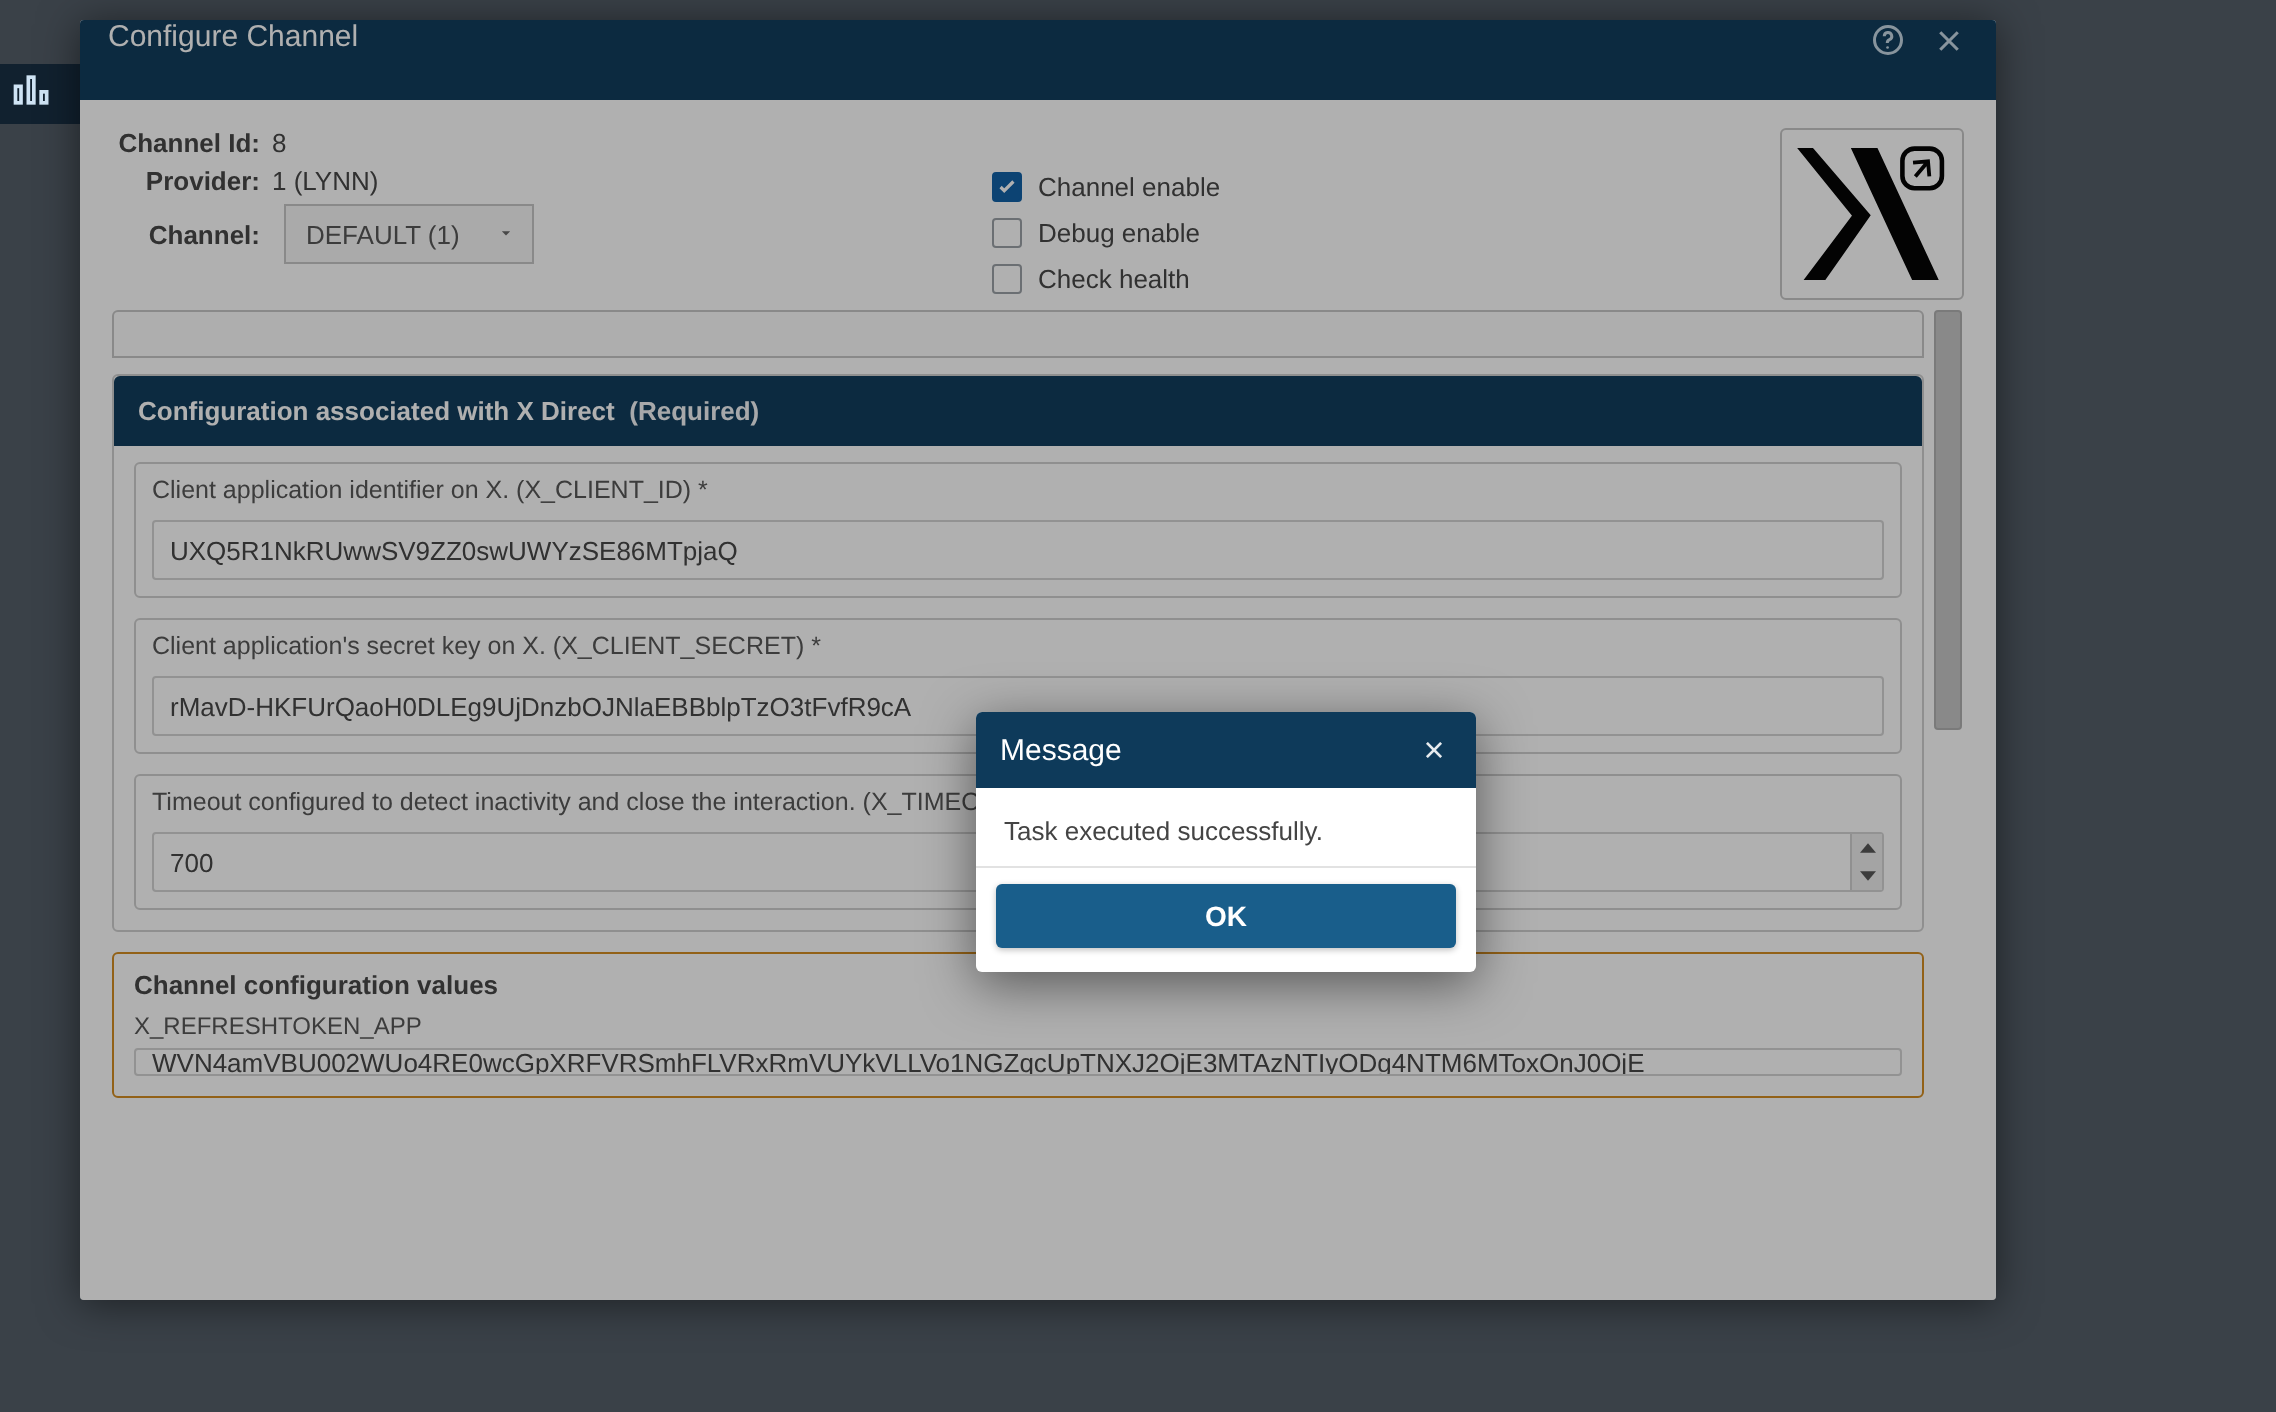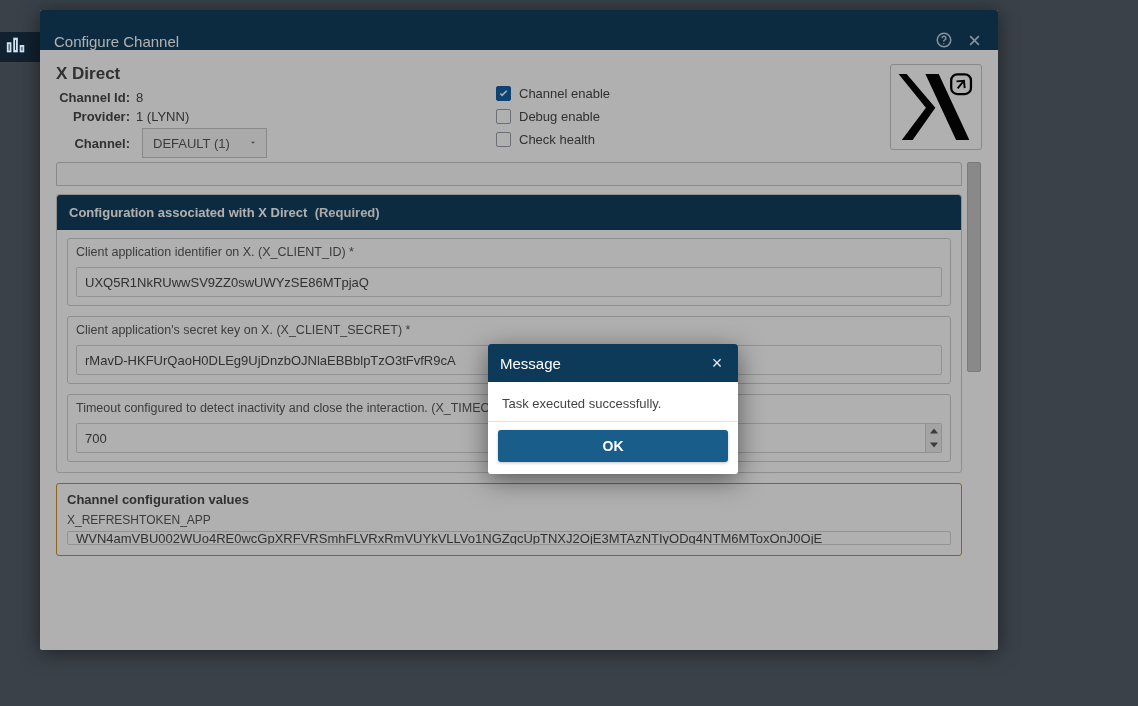--- a/index.html
+++ b/index.html
@@ -1,21 +1,21 @@
 <!DOCTYPE html>
 <html><head>
 <meta charset="utf-8">
 <style>
   * { box-sizing: border-box; margin: 0; padding: 0; }
   html, body { width: 1138px; height: 706px; overflow: hidden; font-family: Arial, Helvetica, sans-serif; background: #3a4148; color: #333; }
   .bg-strip { position:absolute; top:32px; left:0; width:40px; height:30px; background:#11212f; display:flex; align-items:center; }
   .bg-strip svg { margin-left:5px; }
 
   .panel { position:absolute; top:10px; left:40px; width:958px; height:640px; background:#fff; box-shadow:0 2px 20px rgba(0,0,0,0.5); border-radius:2px; overflow:hidden; }
-  .panel-header { height:40px; background:#0e3a5a; color:#fff; display:flex; align-items:flex-end; padding:0 14px; font-size:15px; }
+  .panel-header { height:40px; background:#0e3a5a; color:#fff; display:flex; align-items:flex-start; padding:0 14px; font-size:15px; }
   .panel-header .title { flex:1; }
   .hdr-icon { width:20px; height:20px; margin-left:10px; display:flex; align-items:center; justify-content:center; cursor:pointer; opacity:.9; }
 
   .panel-body { padding:14px 16px 10px 16px; height:calc(100% - 40px); overflow:hidden; position:relative; }
   .top-row { display:flex; align-items:flex-start; }
   .top-left { flex:0 0 440px; }
   .top-mid { flex:1; padding-top:22px; }
   .top-right { flex:0 0 110px; display:flex; justify-content:flex-end; }
 
   .channel-name { font-size:17px; color:#444; margin-bottom:6px; font-weight:600; }
@@ -53,21 +53,21 @@
   .step { flex:1; display:flex; align-items:center; justify-content:center; cursor:pointer; }
 
   .section-amber { border:1px solid #d38b1e; border-radius:3px; margin-top:10px; background:#fff; padding:8px 10px 10px 10px; }
   .sect-title { font-size:13px; font-weight:700; color:#444; margin-bottom:6px; }
   .sub-label { font-size:12px; color:#555; margin-bottom:4px; }
   .plain-input { border:1px solid #d3d3d3; border-radius:2px; background:#fff; height:14px; padding:0 8px; display:flex; align-items:center; font-size:13px; color:#444; white-space:nowrap; overflow:hidden; }
 
   
   .overlay { position:absolute; inset:0; background:rgba(10,10,10,0.32); }
 
-  .modal { position:absolute; left:488px; top:344px; width:250px; background:#fff; box-shadow:0 6px 26px rgba(0,0,0,0.5); border-radius:3px; overflow:hidden; }
+  .modal { position:absolute; left:488px; top:356px; width:250px; background:#fff; box-shadow:0 6px 26px rgba(0,0,0,0.5); border-radius:3px; overflow:hidden; }
   .modal-head { background:#0e3a5a; color:#fff; font-size:15px; padding:10px 12px; display:flex; align-items:center; }
   .modal-head .mtitle { flex:1; }
   .modal-close { width:18px; height:18px; display:flex; align-items:center; justify-content:center; cursor:pointer; font-size:18px; opacity:.9; }
   .modal-body { padding:14px 14px 10px 14px; font-size:13px; color:#444; }
   .modal-foot { padding:8px 10px 12px 10px; border-top:1px solid #e2e2e2; }
   .btn-primary { width:100%; height:32px; background:#195e8b; color:#fff; border:none; border-radius:3px; font-size:14px; font-weight:600; cursor:pointer; box-shadow:0 1px 3px rgba(0,0,0,0.25); }
 </style>
 </head>
 <body>
 
@@ -94,21 +94,20 @@
     <span class="hdr-icon">
       <svg width="15" height="15" viewBox="0 0 24 24" stroke="#d9e7f2" stroke-width="2.5">
           <path d="M5 5l14 14M19 5L5 19"></path>
         </svg>
     </span>
   </div>
 
   <div class="panel-body">
     <div class="top-row">
       <div class="top-left">
-        <div class="channel-name">X Direct</div>
         <div class="kv">
           <span class="k">Channel Id:</span><span>8</span>
         </div>
         <div class="kv">
           <span class="k">Provider:</span><span>1 (LYNN)</span>
         </div>
         <div class="kv inline">
           <span class="k">Channel:</span>
           <div class="select">
             <span>DEFAULT (1)</span>

